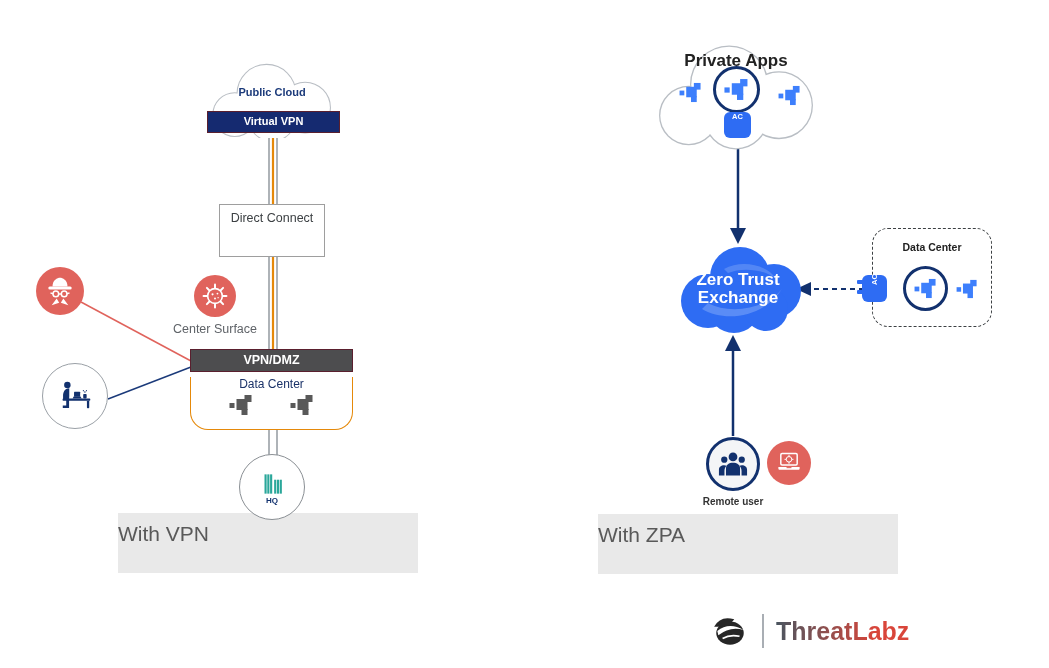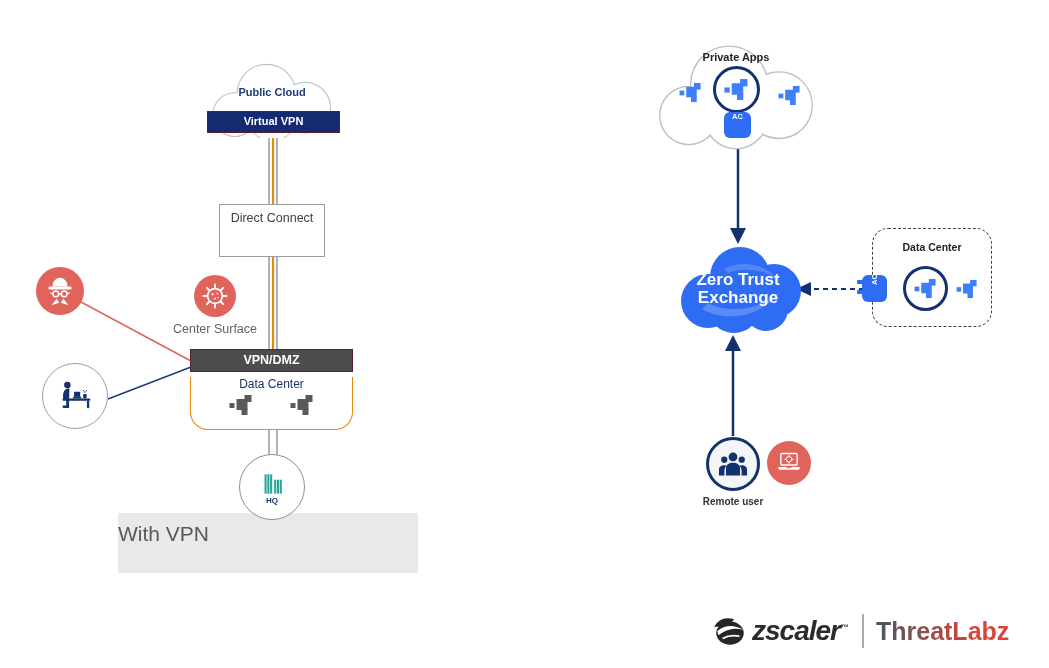--- a/index.html
+++ b/index.html
@@ -45,21 +45,21 @@
 
   .user-circle { position:absolute; left:42px; top:363px; width:66px; height:66px;
     background:#fff; border:1.5px solid #9aa0a6; z-index:2; }
 
   .hq-circle { position:absolute; left:239px; top:454px; width:66px; height:66px;
     background:#fff; border:1.5px solid #8a8f94; z-index:2; flex-direction:column; }
   .hq-text { font-size:8px; font-weight:bold; color:#12316e; margin-top:-2px; }
 
   
   .pa-cloud { position:absolute; left:650px; top:38px; z-index:2; }
-  .pa-label { left:650px; top:51px; width:172px; font-size:11px; color:#222; }
+  .pa-label { left:650px; top:51px; width:172px; font-size:17px; color:#222; }
   .ring { position:absolute; border:3px solid #12316e; border-radius:50%; background:transparent; z-index:3;
     display:flex; align-items:center; justify-content:center; }
   .app-icon { z-index:3; position:absolute; }
 
   .ac-badge { position:absolute; width:27px; height:26px; background:#2e6cf3; border-radius:6px; z-index:4;
     display:flex; align-items:flex-start; justify-content:center; color:#fff; font-size:7.5px; font-weight:bold; }
   .prong { position:absolute; background:#2e6cf3; border-radius:1px; }
 
   .zte-cloud { position:absolute; left:668px; top:243px; z-index:2; }
   .zte-text { position:absolute; left:668px; top:243px; width:140px; height:92px; z-index:3;
@@ -86,20 +86,23 @@
     background:linear-gradient(90deg,#4a5560 0%,#8a5050 35%,#d9453a 75%,#d9453a 100%);
     -webkit-background-clip:text; background-clip:text; color:transparent; }
 </style>
 </head>
 <body>
 
 <div class="canvas">
 
   <div class="caption-bar" style="left:118px; top:513px;">
     <span class="caption-text">With VPN</span>
+  </div>
+  <div class="caption-bar" style="left:598px; top:514px;">
+    <span class="caption-text">With ZPA</span>
   </div>
 
   <svg id="wiring" width="1049" height="668" viewBox="0 0 1049 668">
     <defs>
       <linearGradient id="divGrad" x1="0" y1="0" x2="0" y2="1">
         <stop offset="0" stop-color="#b9d2f8"></stop>
           <stop offset="0.5" stop-color="#2e6cf3"></stop>
           <stop offset="1" stop-color="#b9d2f8"></stop>
       </linearGradient>
     </defs>
@@ -374,18 +377,17 @@
     </svg>
   </div>
 
   <div class="footer">
     <svg width="36" height="36" viewBox="0 0 34 34">
       <ellipse cx="17" cy="19" rx="13" ry="11" fill="#262626"></ellipse>
       <path d="M2 13 Q8 2 21 6 L15 13 Z" fill="#262626"></path>
       <path d="M5 17 Q16 8 30 16 Q17 12 6 21 Z" fill="#ffffff"></path>
       <path d="M10 24 Q17 20 26 22" stroke="#ffffff" stroke-width="1.6" fill="none"></path>
     </svg>
-    <span class="brand-word"><span>zscaler</span><sup class="brand-tm">™</sup></span>
     <span class="logo-divider"></span>
     <span class="threatlabz">ThreatLabz</span>
   </div>
 
 </div>
 
 </body></html>

